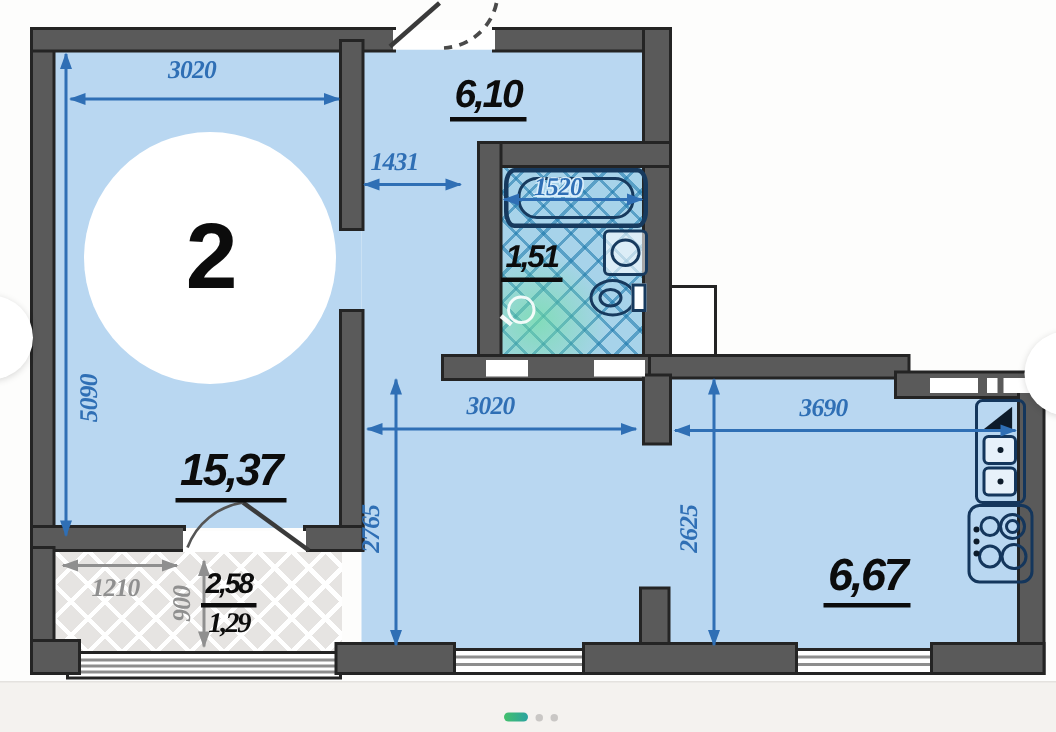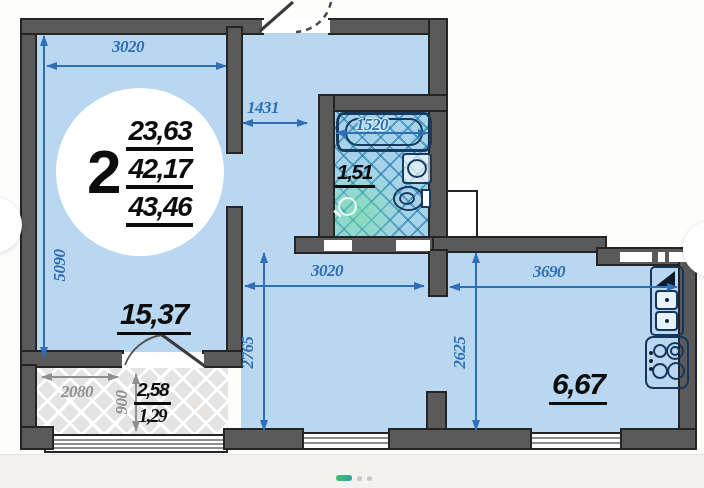--- a/index.html
+++ b/index.html
@@ -188,40 +188,36 @@
   <div class="dlab" style="left:311px;top:262px;">3020</div>
   <div class="dh" style="left:245px;top:285px;width:179px;"></div>
   <div class="dlab vlab" style="left:225px;top:344px;width:44px;">2765</div>
   <div class="dv" style="left:263px;top:253px;height:177px;"></div>
 
   <div class="dlab" style="left:533px;top:263px;">3690</div>
   <div class="dh" style="left:450px;top:286px;width:227px;"></div>
   <div class="dlab vlab" style="left:437px;top:344px;width:44px;">2625</div>
   <div class="dv" style="left:475px;top:253px;height:177px;"></div>
 
-  <div class="dlab gray" style="left:61px;top:383px;">2080</div>
+  <div class="dlab gray" style="left:61px;top:383px;">1210</div>
   <div class="dh gray" style="left:42px;top:376px;width:76px;"></div>
   <div class="dlab gray vlab" style="left:104px;top:394px;width:34px;">900</div>
   <div class="dv gray" style="left:135px;top:374px;height:57px;"></div>
 
+  <div class="area f26" style="left:300px;top:50px;">6,10</div>
   <div class="area f21" style="left:334px;top:162px;">1,51</div>
   <div class="area" style="left:117px;top:300px;">15,37</div>
   <div class="area" style="left:549px;top:370px;">6,67</div>
   <div class="balc-stack" style="left:134px;top:381px;">
     <span class="area f19" style="position:static;">2,58</span>
     <span class="area f19 noline" style="position:static;font-family:Liberation Serif, serif;">1,29</span>
   </div>
 
   <div class="badge" style="left:56px;top:88px;">
     <span class="n2">2</span>
-    <span class="stack">
-      <span>23,63</span>
-      <span>42,17</span>
-      <span>43,46</span>
-    </span>
   </div>
 
   <div class="navbtn" style="left:-34px;top:197px;">
     
   </div>
   <div class="navbtn" style="left:683px;top:221px;">
     
   </div>
   <div class="footer">
     <div class="dots">

